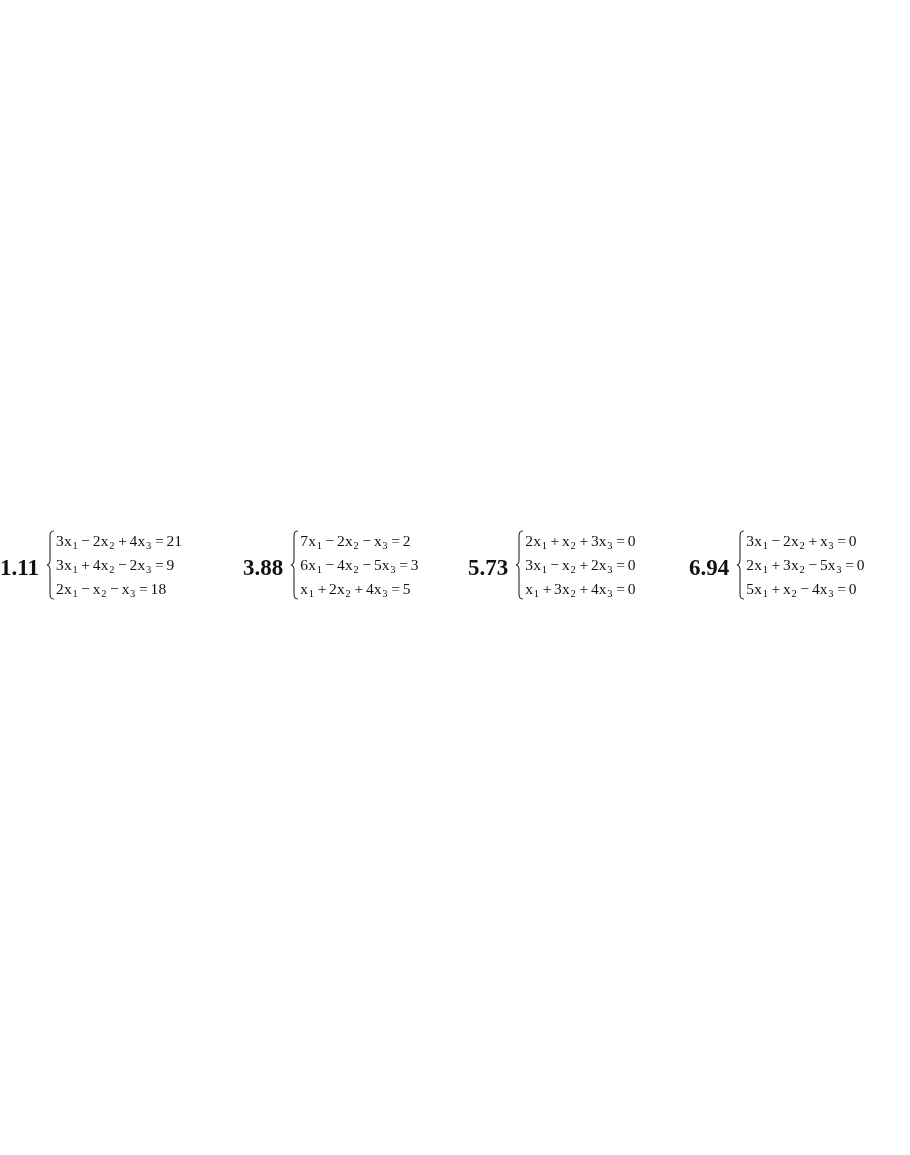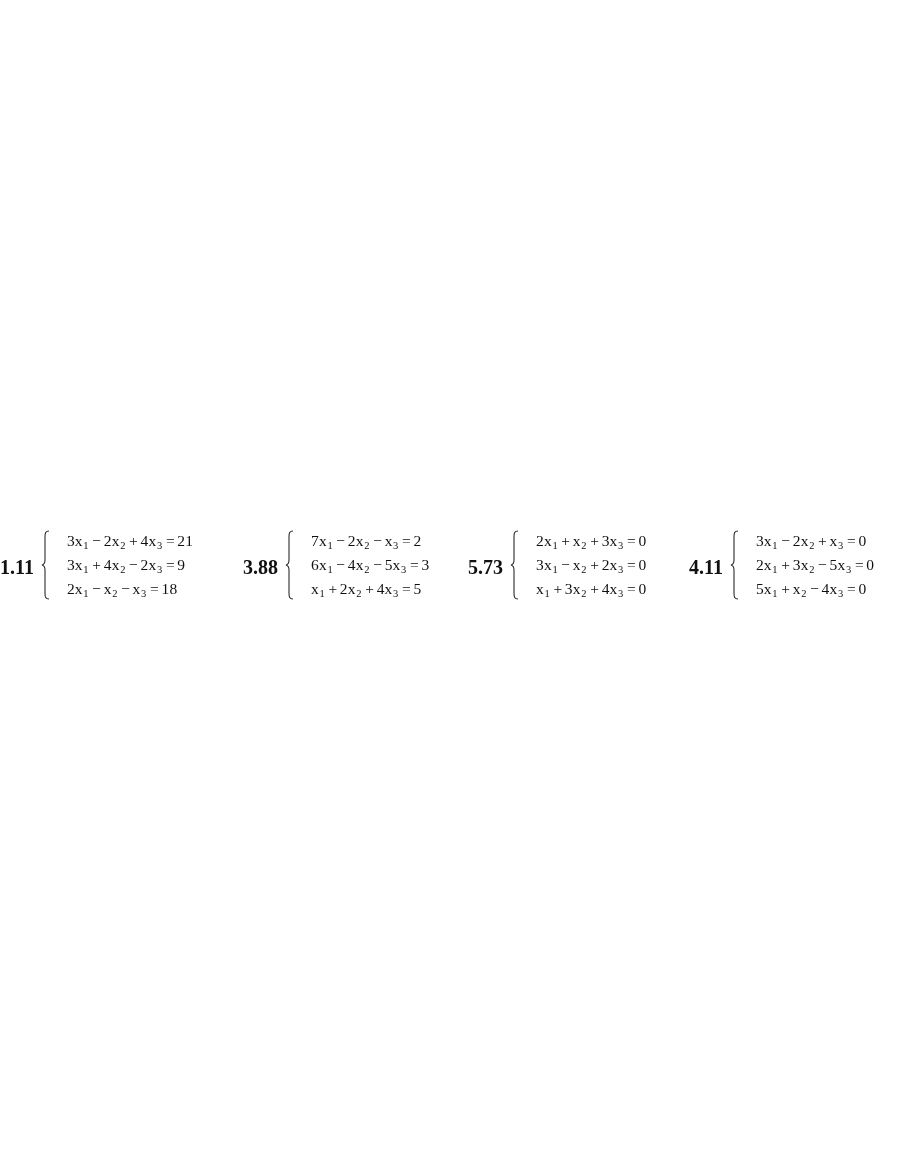--- a/index.html
+++ b/index.html
@@ -39,21 +39,21 @@
     display: flex;
     flex-direction: row;
     align-items: center;
     position: absolute;
     top: 0;
   }
 
   .problem-label {
     font-family: "Liberation Serif", serif;
     font-weight: bold;
-    font-size: 20px;
+    font-size: 23px;
     color: #111111;
     line-height: 1;
     white-space: nowrap;
     margin-right: 7px;
     padding-top: 2px;
   }
 
   .system {
     display: flex;
     flex-direction: row;
@@ -66,21 +66,20 @@
     margin-right: 1px;
   }
   .brace svg {
     display: block;
   }
 
   .equations {
     display: flex;
     flex-direction: column;
     justify-content: center;
-    margin-left: 16px;
   }
 
   .equation {
     font-family: "Liberation Serif", serif;
     font-size: 15.5px;
     line-height: 22px;
     white-space: nowrap;
     letter-spacing: 0.2px;
     color: #111111;
   }
@@ -141,21 +140,21 @@
             </svg>
           </span>
           <div class="equations">
             <div class="equation"><span>2x</span><sub>1</sub><span class="op">+</span><span>x</span><sub>2</sub><span class="op">+</span><span>3x</span><sub>3</sub><span class="op">=</span><span>0</span></div>
             <div class="equation"><span>3x</span><sub>1</sub><span class="op">−</span><span>x</span><sub>2</sub><span class="op">+</span><span>2x</span><sub>3</sub><span class="op">=</span><span>0</span></div>
             <div class="equation"><span>x</span><sub>1</sub><span class="op">+</span><span>3x</span><sub>2</sub><span class="op">+</span><span>4x</span><sub>3</sub><span class="op">=</span><span>0</span></div>
           </div>
         </div>
       </div>
       <div class="problem" style="left: 689px;">
-        <span class="problem-label">4.11</span>
+        <span class="problem-label">6.94</span>
         <div class="system">
           <span class="brace">
             <svg width="9" height="70" viewBox="0 0 9 70">
               <path d="M8 1 C4.5 1 4 3 4 7 L4 30 C4 33 3 34.5 1 35 C3 35.5 4 37 4 40 L4 63 C4 67 4.5 69 8 69" fill="none" stroke="#2a2a2a" stroke-width="1.1"></path>
             </svg>
           </span>
           <div class="equations">
             <div class="equation"><span>3x</span><sub>1</sub><span class="op">−</span><span>2x</span><sub>2</sub><span class="op">+</span><span>x</span><sub>3</sub><span class="op">=</span><span>0</span></div>
             <div class="equation"><span>2x</span><sub>1</sub><span class="op">+</span><span>3x</span><sub>2</sub><span class="op">−</span><span>5x</span><sub>3</sub><span class="op">=</span><span>0</span></div>
             <div class="equation"><span>5x</span><sub>1</sub><span class="op">+</span><span>x</span><sub>2</sub><span class="op">−</span><span>4x</span><sub>3</sub><span class="op">=</span><span>0</span></div>

